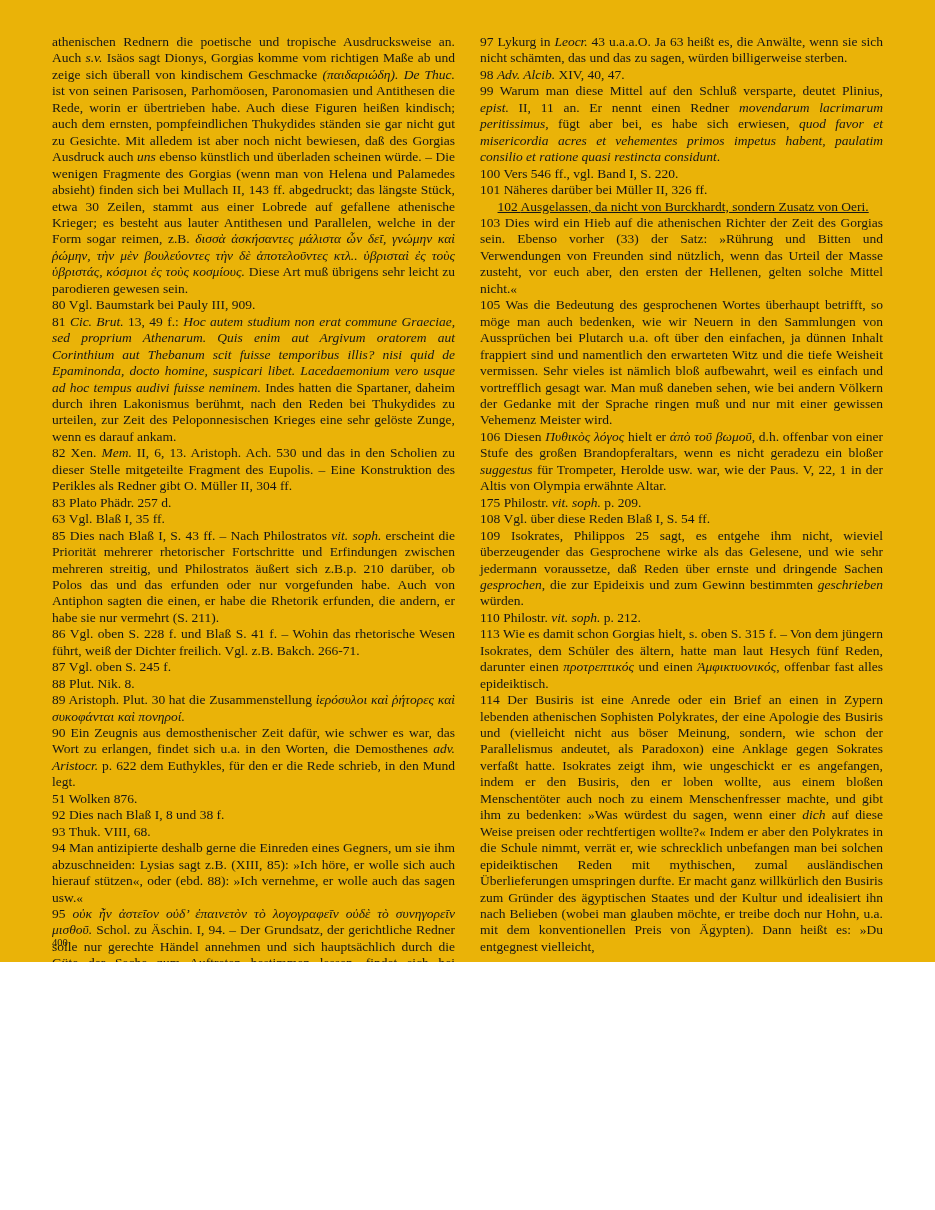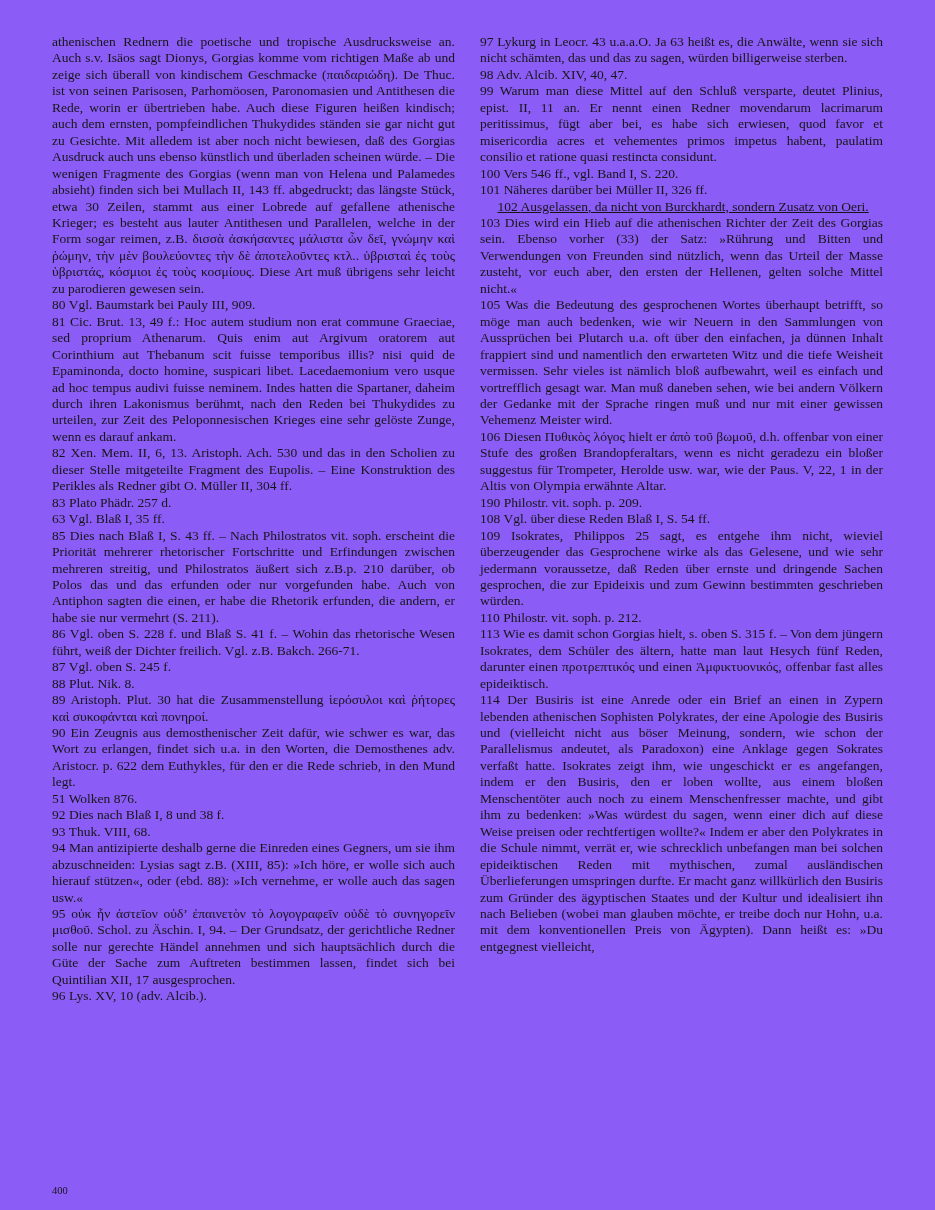--- a/index.html
+++ b/index.html
@@ -1,34 +1,34 @@
 <!DOCTYPE html>
 <html lang="de"><head>
 <meta charset="utf-8">
 <style>
   html, body { margin: 0; padding: 0; background: #ffffff; }
   .page {
     position: relative;
     width: 935px;
-    height: 1210px;
+    height: 962px;
     box-sizing: border-box;
     padding: 34px 52px 0 52px;
-    background: #8b5cf6;
+    background: #eab308;
     color: #161616;
     font-family: "Liberation Serif", "DejaVu Serif", serif;
     font-size: 13.5px;
     line-height: 16.45px;
     overflow: hidden;
   }
   .columns { display: flex; gap: 25px; }
   .column { flex: 1 1 0; min-width: 0; text-align: justify; hyphens: auto; -webkit-hyphens: auto; }
   .note { margin: 0; padding: 0; text-indent: 0; }
   .note.indent-first { text-indent: 1.3em; text-decoration: underline; }
   .note-num { font-style: normal; }
-  .it { }
+  .it { font-style: italic; }
   .footer {
     position: absolute;
     left: 52px;
     bottom: 13px;
     font-size: 10.5px;
     line-height: 12px;
     color: #161616;
   }
 </style>
 </head>
@@ -59,21 +59,21 @@
     <div class="column" id="col-right">
         <p class="note"><span class="note-num">97 </span><span>Lykurg in </span><span class="it">Leocr.</span><span> 43 u.a.a.O. Ja 63 heißt es, die Anwälte, wenn sie sich nicht schämten, das und das zu sagen, würden billigerweise sterben.</span></p>
         <p class="note"><span class="note-num">98 </span><span class="it">Adv. Alcib.</span><span> XIV, 40, 47.</span></p>
         <p class="note"><span class="note-num">99 </span><span>Warum man diese Mittel auf den Schluß versparte, deutet Plinius, </span><span class="it">epist.</span><span> II, 11 an. Er nennt einen Redner </span><span class="it">movendarum lacrimarum peritissimus</span><span>, fügt aber bei, es habe sich erwiesen, </span><span class="it">quod favor et misericordia acres et vehementes primos impetus habent, paulatim consilio et ratione quasi restincta considunt</span><span>.</span></p>
         <p class="note"><span class="note-num">100 </span><span>Vers 546 ff., vgl. Band I, S. 220.</span></p>
         <p class="note"><span class="note-num">101 </span><span>Näheres darüber bei Müller II, 326 ff.</span></p>
         <p class="note indent-first"><span class="note-num">102 </span><span>Ausgelassen, da nicht von Burckhardt, sondern Zusatz von Oeri.</span></p>
         <p class="note"><span class="note-num">103 </span><span>Dies wird ein Hieb auf die athenischen Richter der Zeit des Gorgias sein. Ebenso vorher (33) der Satz: »Rührung und Bitten und Verwendungen von Freunden sind nützlich, wenn das Urteil der Masse zusteht, vor euch aber, den ersten der Hellenen, gelten solche Mittel nicht.«</span></p>
         <p class="note"><span class="note-num">105 </span><span>Was die Bedeutung des gesprochenen Wortes überhaupt betrifft, so möge man auch bedenken, wie wir Neuern in den Sammlungen von Aussprüchen bei Plutarch u.a. oft über den einfachen, ja dünnen Inhalt frappiert sind und namentlich den erwarteten Witz und die tiefe Weisheit vermissen. Sehr vieles ist nämlich bloß aufbewahrt, weil es einfach und vortrefflich gesagt war. Man muß daneben sehen, wie bei andern Völkern der Gedanke mit der Sprache ringen muß und nur mit einer gewissen Vehemenz Meister wird.</span></p>
         <p class="note"><span class="note-num">106 </span><span>Diesen </span><span class="it">Πυθικὸς λόγος</span><span> hielt er </span><span class="it">ἀπὸ τοῦ βωμοῦ</span><span>, d.h. offenbar von einer Stufe des großen Brandopferaltars, wenn es nicht geradezu ein bloßer </span><span class="it">suggestus</span><span> für Trompeter, Herolde usw. war, wie der Paus. V, 22, 1 in der Altis von Olympia erwähnte Altar.</span></p>
-        <p class="note"><span class="note-num">190 </span><span>Philostr. </span><span class="it">vit. soph.</span><span> p. 209.</span></p>
+        <p class="note"><span class="note-num">175 </span><span>Philostr. </span><span class="it">vit. soph.</span><span> p. 209.</span></p>
         <p class="note"><span class="note-num">108 </span><span>Vgl. über diese Reden Blaß I, S. 54 ff.</span></p>
         <p class="note"><span class="note-num">109 </span><span>Isokrates, Philippos 25 sagt, es entgehe ihm nicht, wieviel überzeugender das Gesprochene wirke als das Gelesene, und wie sehr jedermann voraussetze, daß Reden über ernste und dringende Sachen </span><span class="it">gesprochen</span><span>, die zur Epideixis und zum Gewinn bestimmten </span><span class="it">geschrieben</span><span> würden.</span></p>
         <p class="note"><span class="note-num">110 </span><span>Philostr. </span><span class="it">vit. soph.</span><span> p. 212.</span></p>
         <p class="note"><span class="note-num">113 </span><span>Wie es damit schon Gorgias hielt, s. oben S. 315 f. – Von dem jüngern Isokrates, dem Schüler des ältern, hatte man laut Hesych fünf Reden, darunter einen </span><span class="it">προτρεπτικός</span><span> und einen </span><span class="it">Ἀμφικτυονικός</span><span>, offenbar fast alles epideiktisch.</span></p>
         <p class="note"><span class="note-num">114 </span><span>Der Busiris ist eine Anrede oder ein Brief an einen in Zypern lebenden athenischen Sophisten Polykrates, der eine Apologie des Busiris und (vielleicht nicht aus böser Meinung, sondern, wie schon der Parallelismus andeutet, als Paradoxon) eine Anklage gegen Sokrates verfaßt hatte. Isokrates zeigt ihm, wie ungeschickt er es angefangen, indem er den Busiris, den er loben wollte, aus einem bloßen Menschentöter auch noch zu einem Menschenfresser machte, und gibt ihm zu bedenken: »Was würdest du sagen, wenn einer </span><span class="it">dich</span><span> auf diese Weise preisen oder rechtfertigen wollte?« Indem er aber den Polykrates in die Schule nimmt, verrät er, wie schrecklich unbefangen man bei solchen epideiktischen Reden mit mythischen, zumal ausländischen Überlieferungen umspringen durfte. Er macht ganz willkürlich den Busiris zum Gründer des ägyptischen Staates und der Kultur und idealisiert ihn nach Belieben (wobei man glauben möchte, er treibe doch nur Hohn, u.a. mit dem konventionellen Preis von Ägypten). Dann heißt es: »Du entgegnest vielleicht,</span></p>
       </div>
   </div>
   <div class="footer">400</div>
 </div>
 

